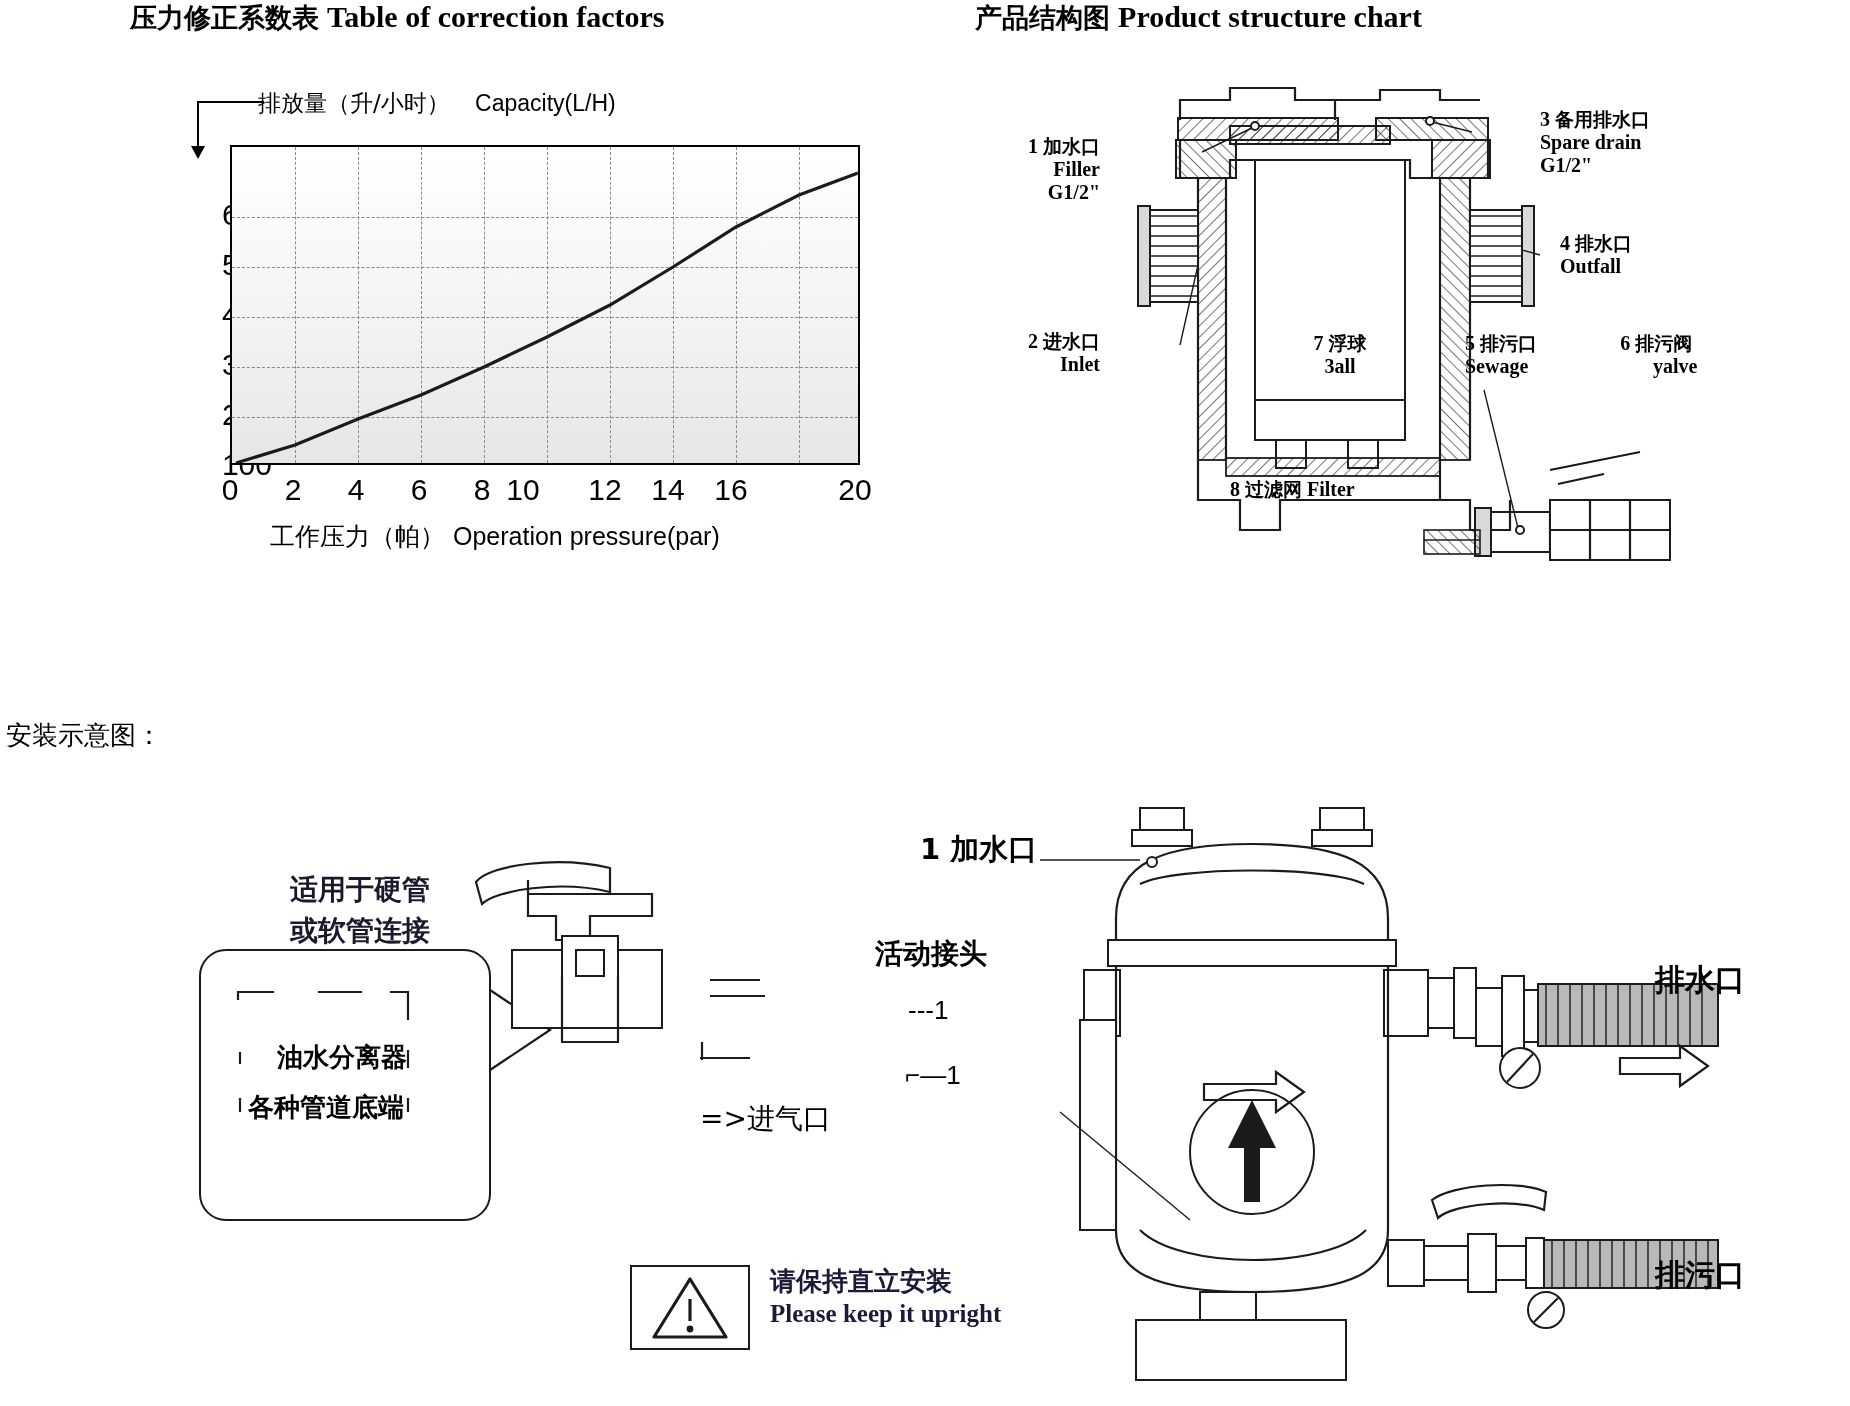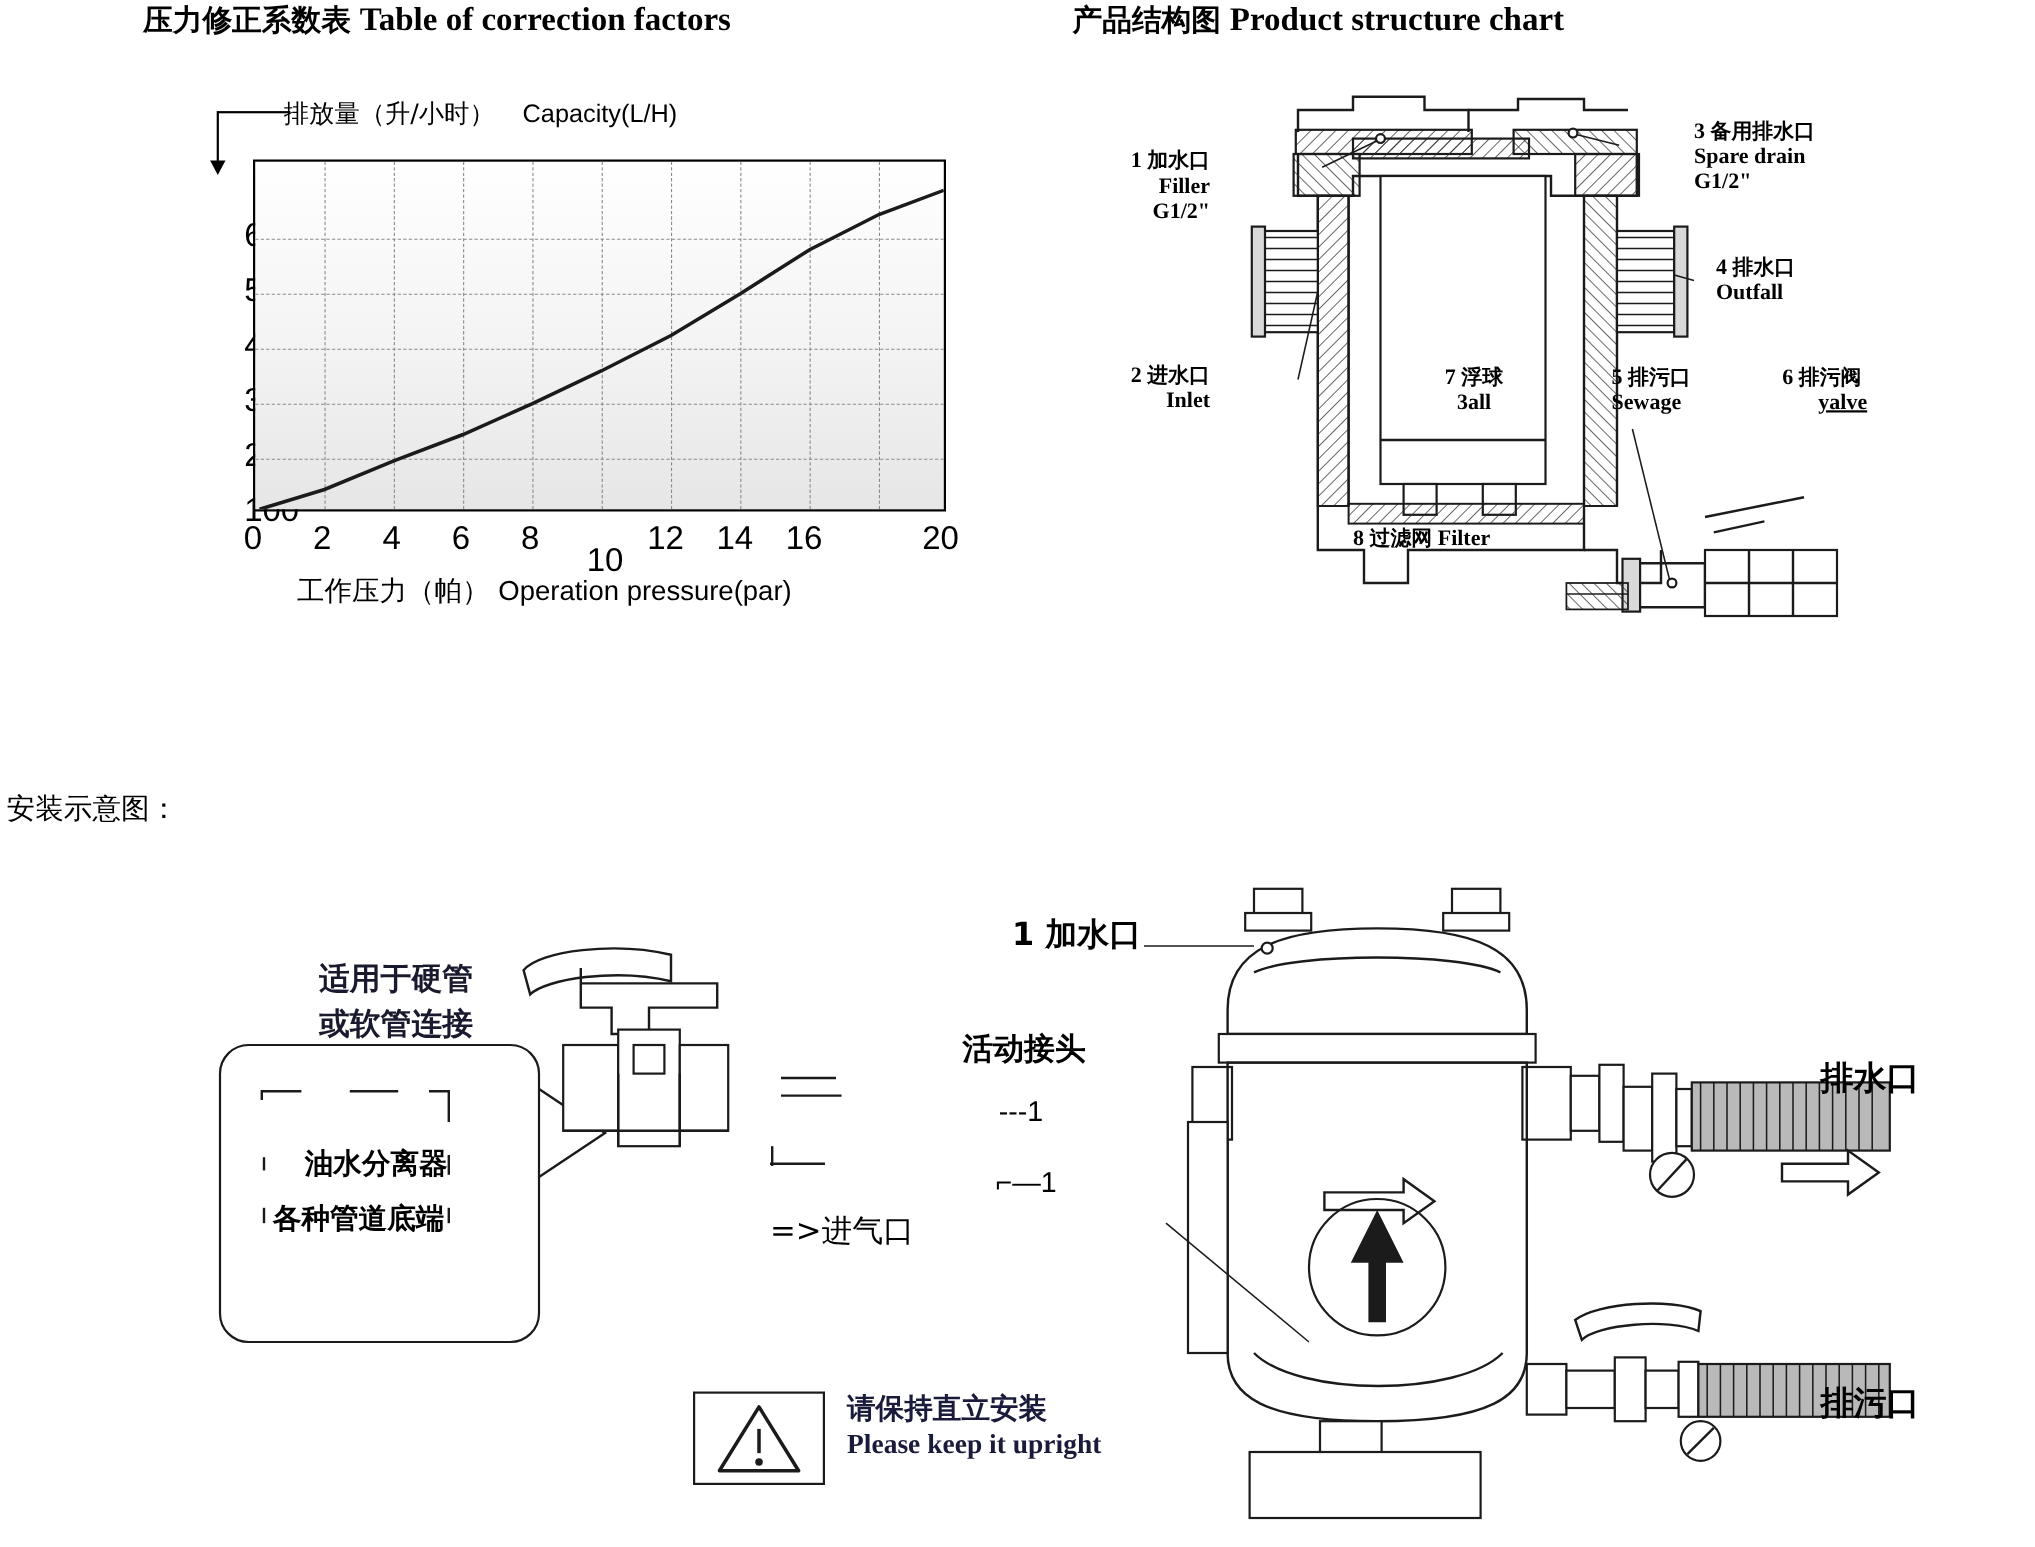--- a/index.html
+++ b/index.html
@@ -257,21 +257,21 @@
     <svg width="630" height="320" viewBox="0 0 630 320" style="position:absolute;left:0;top:0;">
       <polyline class="ln-thick" points="4,316 63,298 126,272 189,248 252,220 315,190 378,158 441,120 504,80 567,48 626,26"></polyline>
     </svg>
   </div>
 
   <div class="xtick" style="left:60px;">0</div>
   <div class="xtick" style="left:123px;">2</div>
   <div class="xtick" style="left:186px;">4</div>
   <div class="xtick" style="left:249px;">6</div>
   <div class="xtick" style="left:312px;">8</div>
-  <div class="xtick" style="left:380px;margin-top:20px;">10</div>
+  <div class="xtick" style="left:353px;">10</div>
   <div class="xtick" style="left:435px;">12</div>
   <div class="xtick" style="left:498px;">14</div>
   <div class="xtick" style="left:561px;">16</div>
   <div class="xtick" style="left:685px;">20</div>
 
   <div class="chart-xlabel">
     <span>工作压力（帕）</span>
     <span class="en">Operation pressure(par)</span>
   </div>
 </div>
@@ -399,21 +399,21 @@
 
   <div class="callout" style="left:385px; top:272px;">
     <span>5</span>
     <span class="cn">排污口</span><br>
     <span>Sewage</span>
   </div>
 
   <div class="callout" style="left:535px; top:272px;text-align:center;">
     <span>6</span>
     <span class="cn">排污阀</span><br>
-    <span style="margin-left:38px;text-decoration:underline;">yalve</span>
+    <span style="margin-left:38px;">yalve</span>
   </div>
 
   <div class="callout" style="left:200px; top:272px; text-align:center; width:120px;">
     <span>7</span>
     <span class="cn">浮球</span><br>
     <span>3all</span>
   </div>
 
   <div class="callout" style="left:150px; top:418px;">
     <span>8</span>

